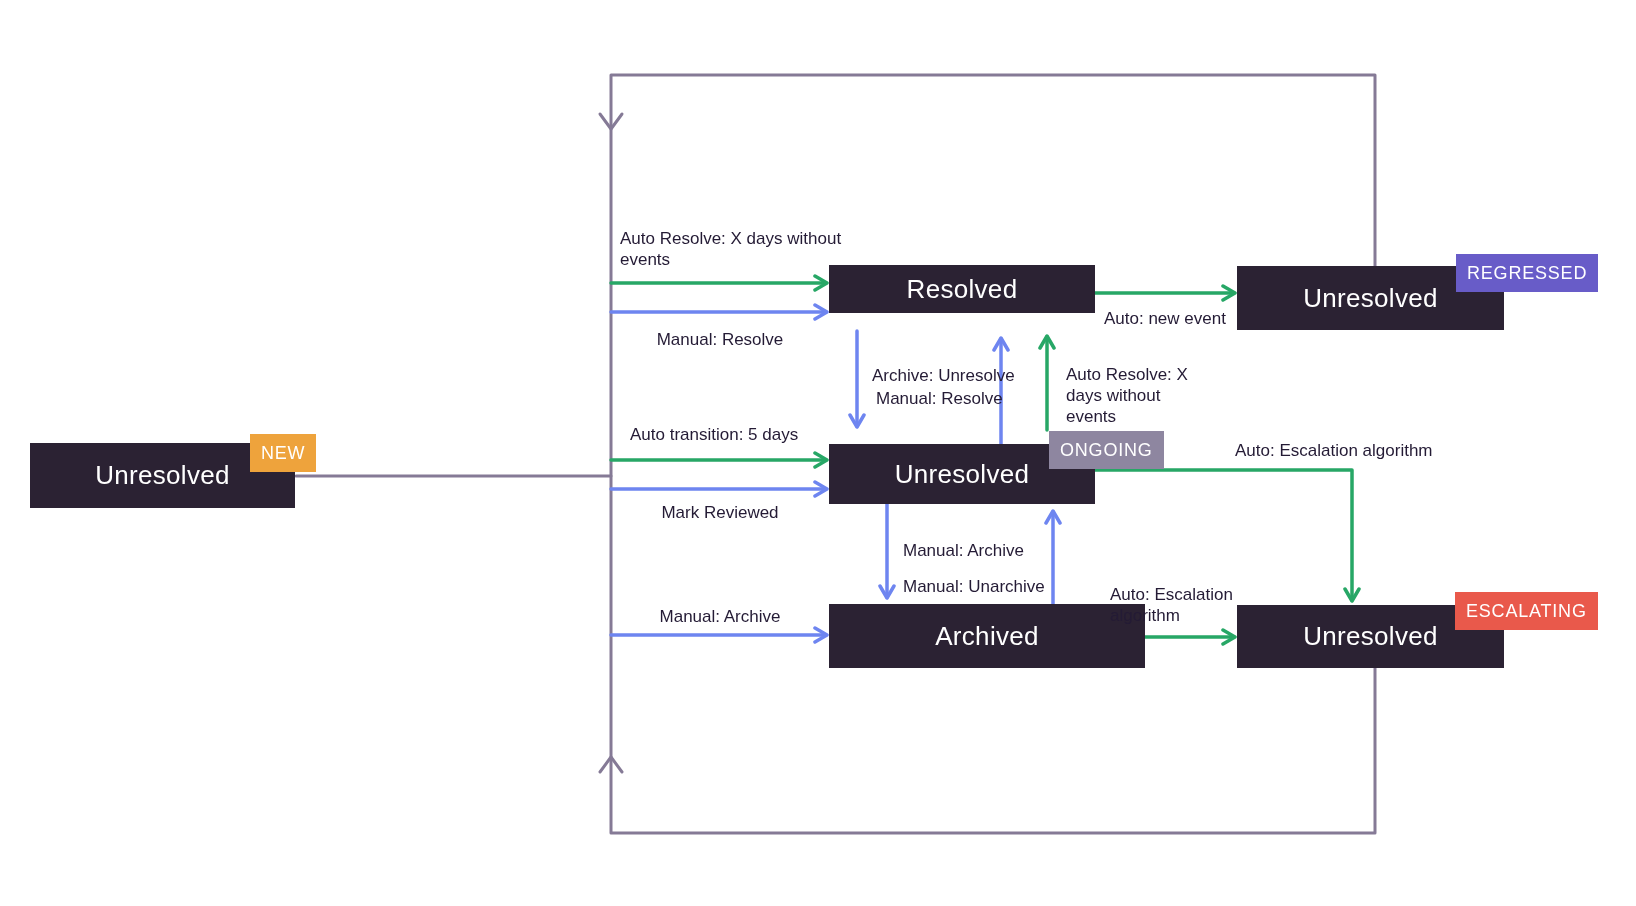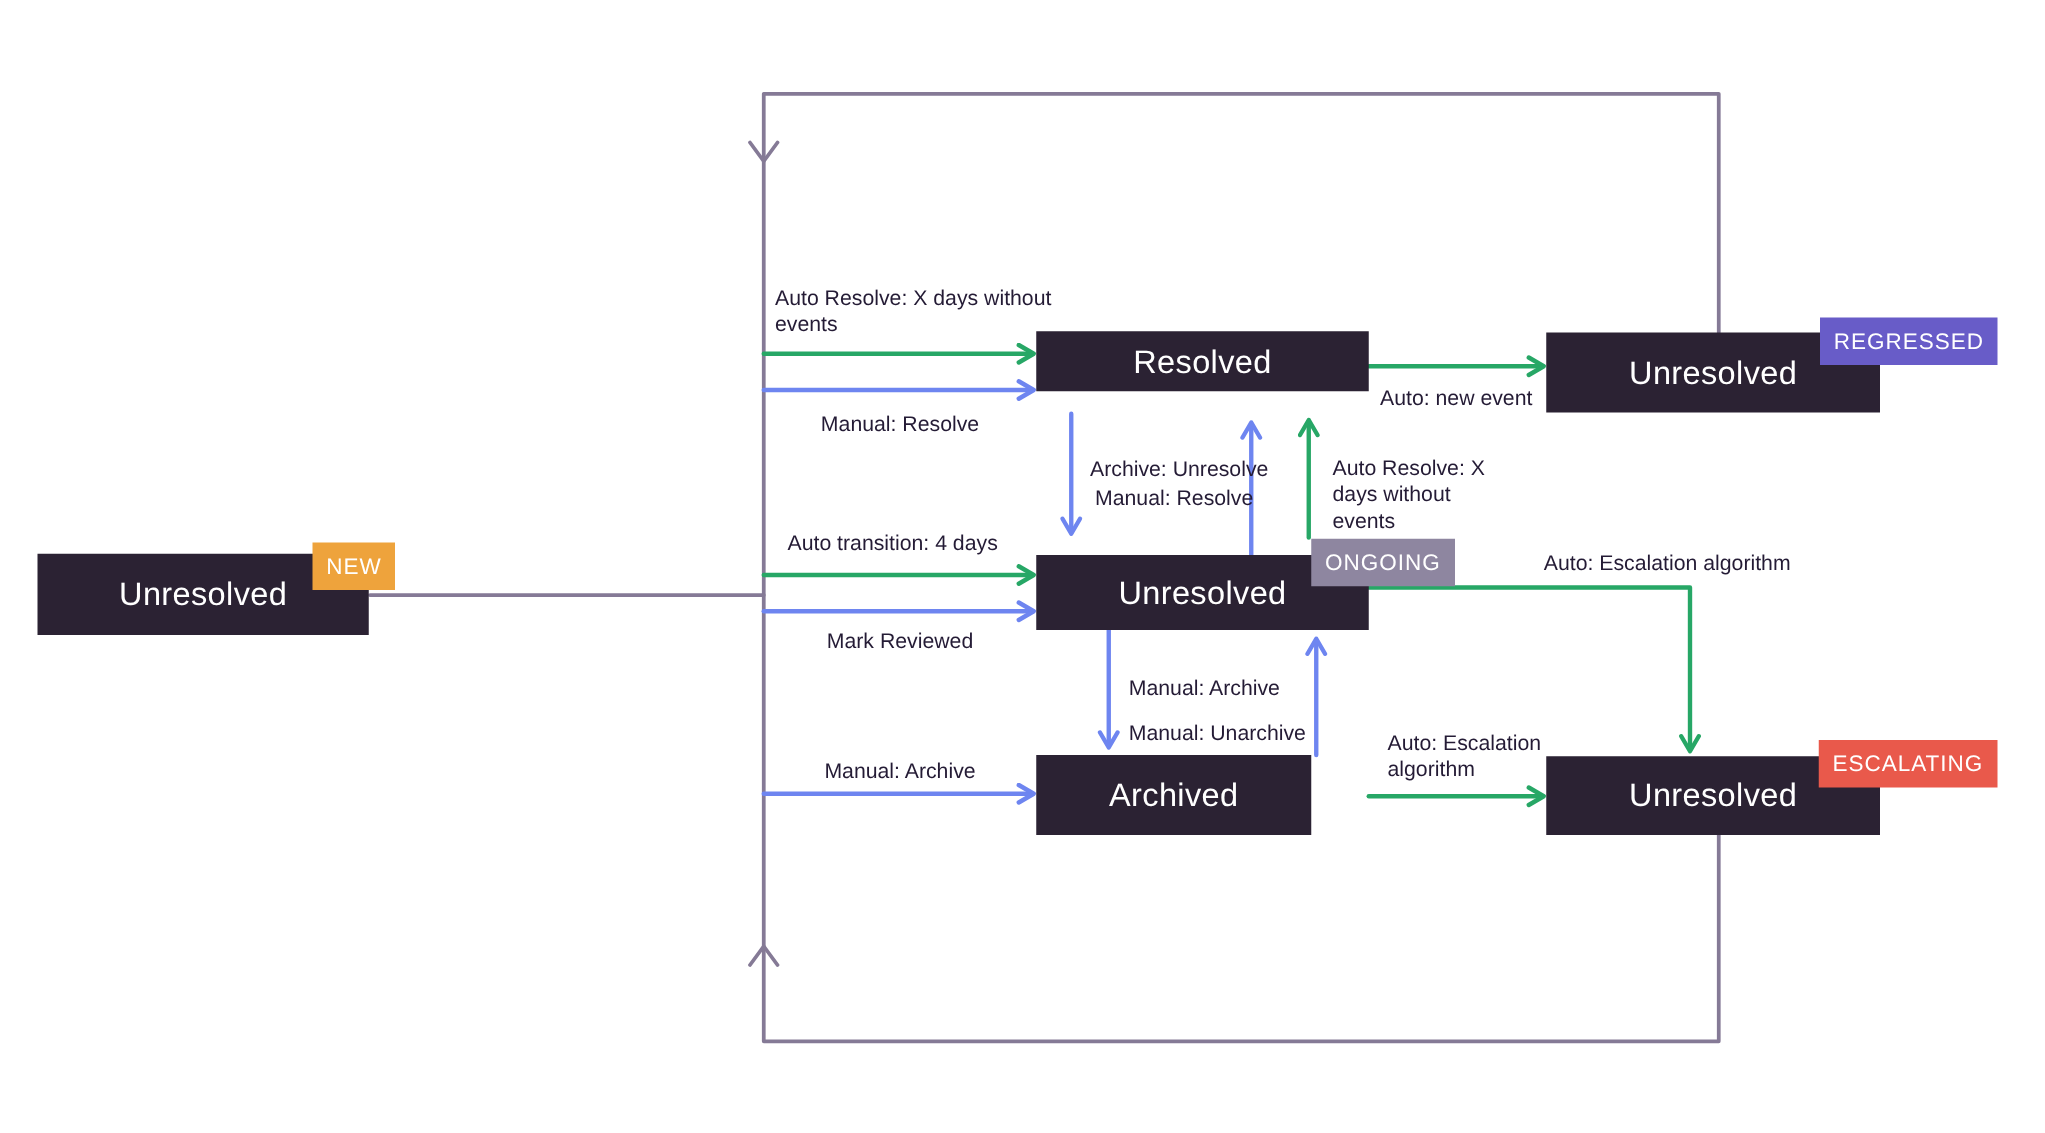--- a/index.html
+++ b/index.html
@@ -89,35 +89,35 @@
   </div>
   <div class="node" style="left:829px;top:265px;width:266px;height:48px;">
     <span>Resolved</span>
   </div>
   <div class="node" style="left:1237px;top:266px;width:267px;height:64px;">
     <span>Unresolved</span>
   </div>
   <div class="node" style="left:829px;top:444px;width:266px;height:60px;">
     <span>Unresolved</span>
   </div>
-  <div class="node" style="left:829px;top:604px;width:220px;height:64px;">
+  <div class="node" style="left:829px;top:604px;width:316px;height:64px;">
     <span>Archived</span>
   </div>
   <div class="node" style="left:1237px;top:605px;width:267px;height:63px;">
     <span>Unresolved</span>
   </div>
 
   <div class="badge badge-new" style="left:250px;top:434px;">NEW</div>
   <div class="badge badge-regressed" style="left:1456px;top:254px;">REGRESSED</div>
   <div class="badge badge-ongoing" style="left:1049px;top:431px;">ONGOING</div>
   <div class="badge badge-escalating" style="left:1455px;top:592px;">ESCALATING</div>
 
   <div class="edge-label" style="left:620px;top:228px;width:250px;">Auto Resolve: X days without events</div>
   <div class="edge-label centered" style="left:636px;top:329px;width:168px;">Manual: Resolve</div>
-  <div class="edge-label nowrap" style="left:630px;top:424px;">Auto transition: 4 days</div>
+  <div class="edge-label nowrap" style="left:630px;top:424px;">Auto transition: 5 days</div>
   <div class="edge-label centered" style="left:636px;top:502px;width:168px;">Mark Reviewed</div>
   <div class="edge-label centered" style="left:636px;top:606px;width:168px;">Manual: Archive</div>
   <div class="edge-label nowrap" style="left:872px;top:365px;">Archive: Unresolve</div>
   <div class="edge-label nowrap" style="left:876px;top:388px;">Manual: Resolve</div>
   <div class="edge-label" style="left:1066px;top:364px;width:140px;">Auto Resolve: X days without events</div>
   <div class="edge-label nowrap" style="left:903px;top:540px;">Manual: Archive</div>
   <div class="edge-label nowrap" style="left:903px;top:576px;">Manual: Unarchive</div>
   <div class="edge-label nowrap" style="left:1104px;top:272px;margin-top:36px;">Auto: new event</div>
   <div class="edge-label nowrap" style="left:1235px;top:440px;">Auto: Escalation algorithm</div>
   <div class="edge-label" style="left:1110px;top:584px;width:150px;">Auto: Escalation algorithm</div>

